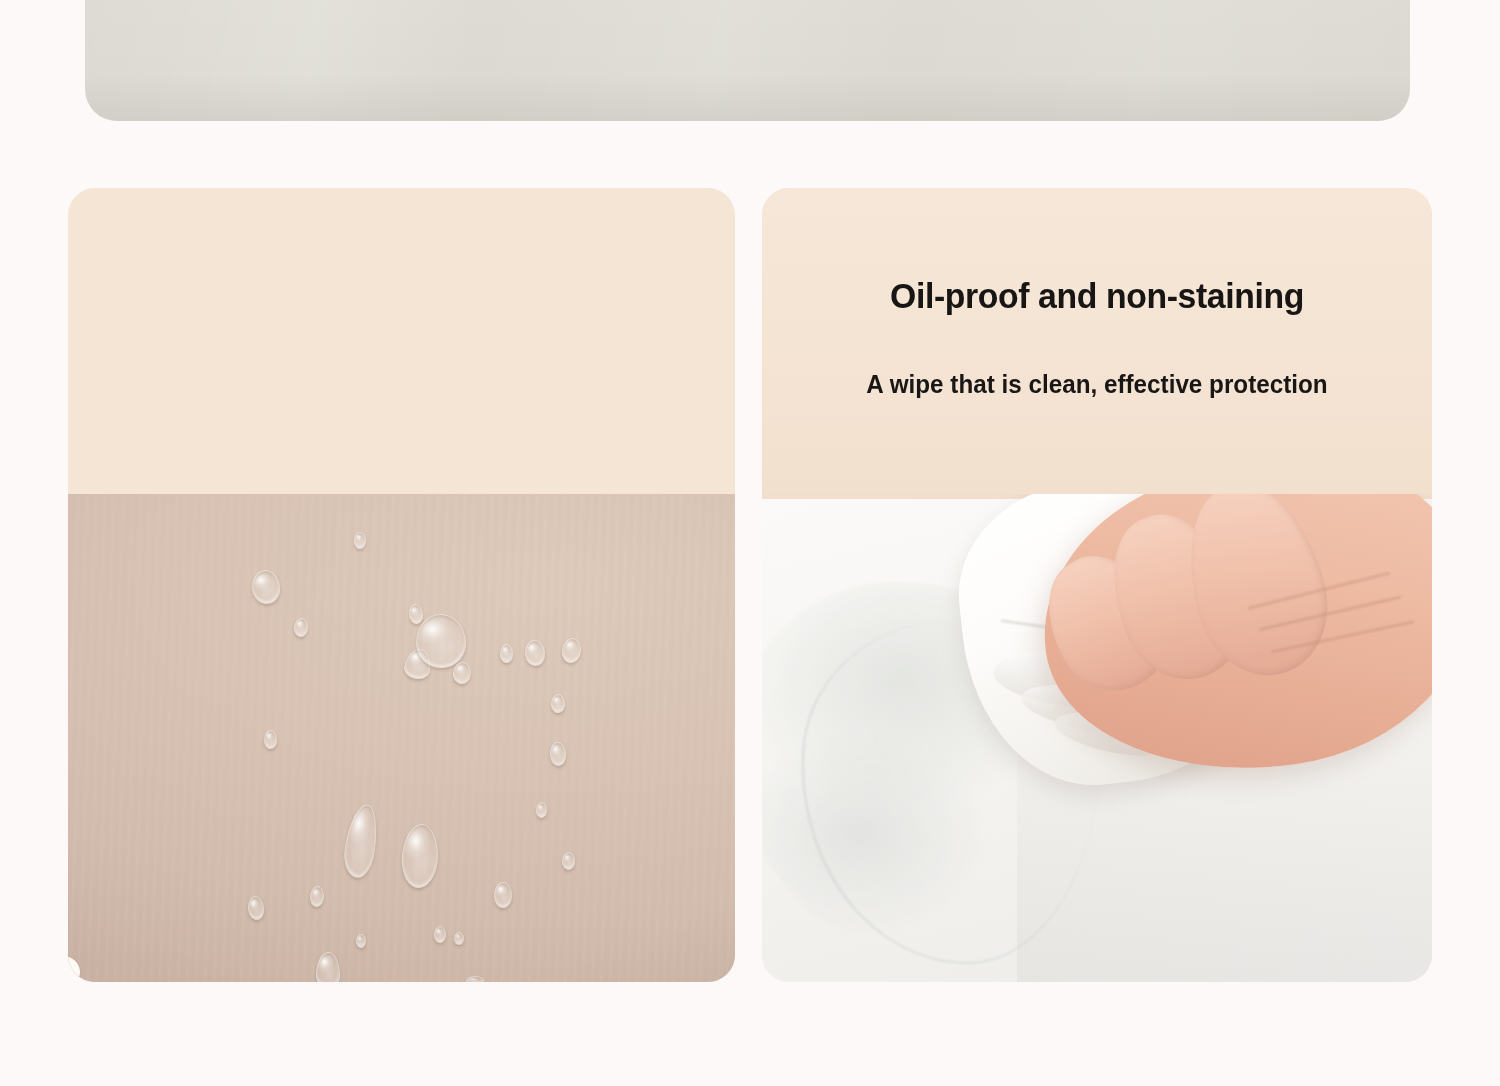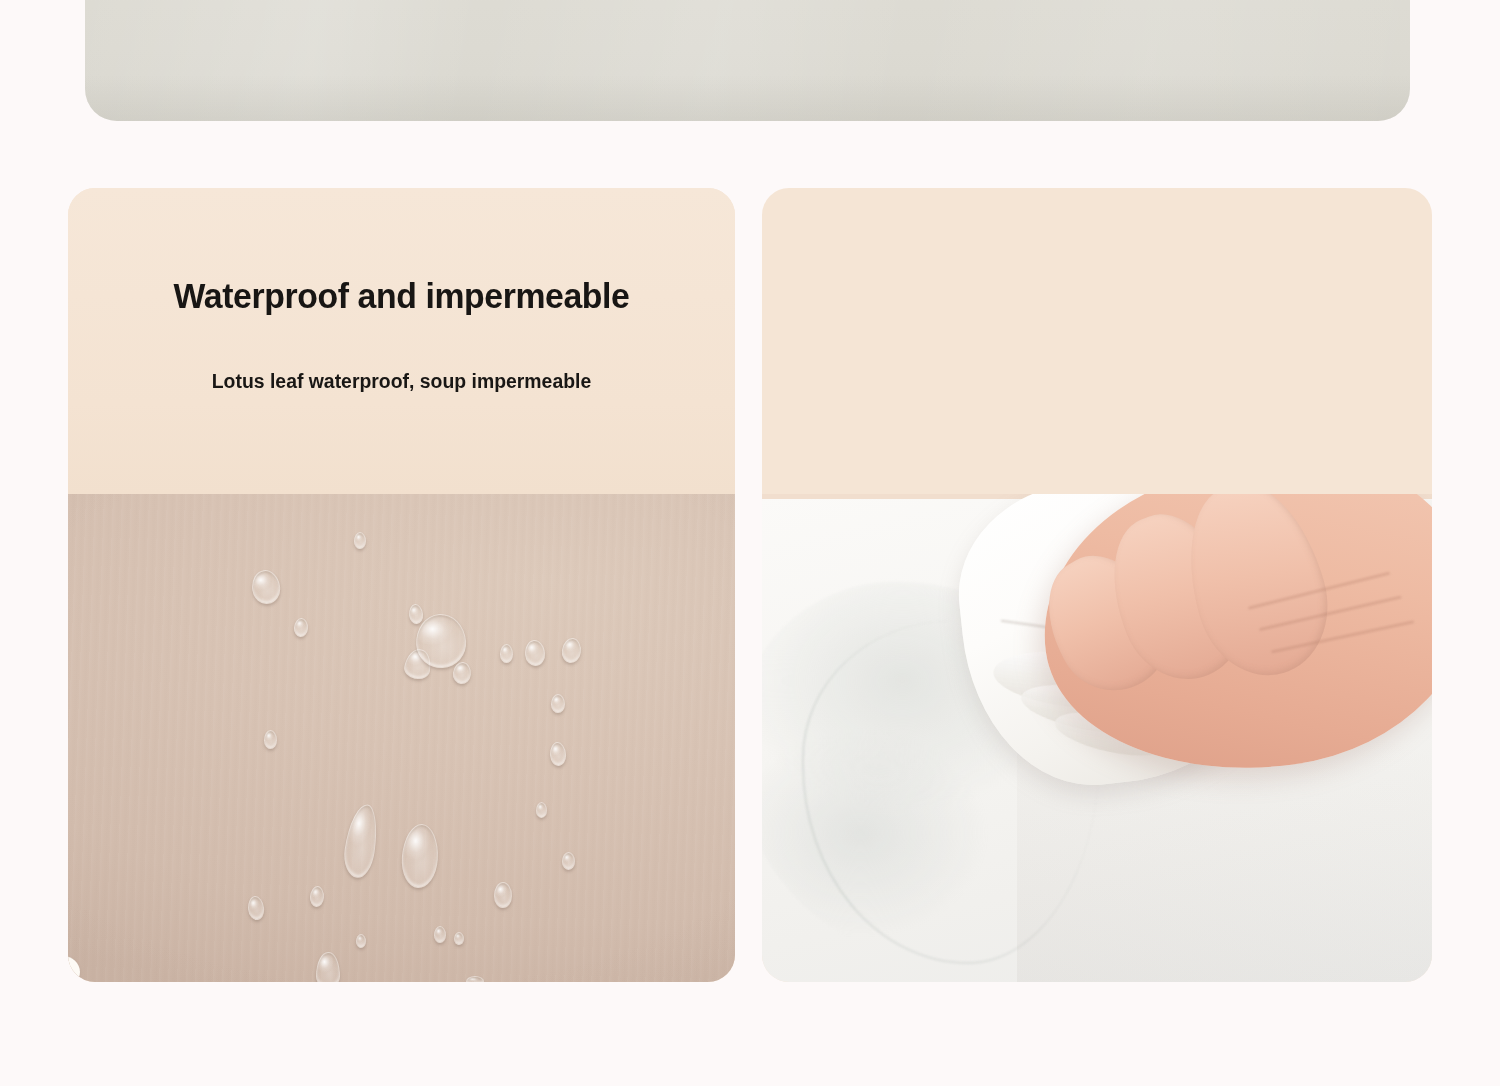--- a/index.html
+++ b/index.html
@@ -292,24 +292,20 @@
 <div class="page">
 
   <div class="top-panel">
     <div class="sheen"></div>
     <div class="shade-bottom"></div>
   </div>
 
   <div class="cards">
 
     <div class="card left">
-      <div class="card-head">
-        <div class="card-title">Waterproof and impermeable</div>
-        <div class="card-sub">Lotus leaf waterproof, soup impermeable</div>
-      </div>
 
       <div class="card-photo">
         <div class="photo-water">
           <div class="grain"></div>
           <div id="drop-layer">
               <div class="drop" style="left: 184px; top: 76px; width: 26px; height: 32px; transform: rotate(-8deg);"></div>
               <div class="drop" style="left: 226px; top: 124px; width: 12px; height: 17px; transform: rotate(4deg);"></div>
               <div class="drop" style="left: 286px; top: 38px; width: 10px; height: 15px;"></div>
               <div class="drop" style="left: 341px; top: 110px; width: 12px; height: 18px; transform: rotate(-6deg);"></div>
               <div class="drop tear" style="left: 337px; top: 155px; width: 24px; height: 28px; transform: rotate(10deg);"></div>
@@ -337,20 +333,24 @@
           <div class="vign"></div>
           <div class="flower-edge">
             <span class="p1"></span>
               <span class="p2"></span>
           </div>
         </div>
       </div>
     </div>
 
     <div class="card right">
+      <div class="card-head">
+        <div class="card-title">Oil-proof and non-staining</div>
+        <div class="card-sub">A wipe that is clean, effective protection</div>
+      </div>
 
       <div class="card-photo">
         <div class="photo-wipe">
           <div class="photo-top-tint"></div>
           <div class="wetpatch"></div>
           <div class="wetedge"></div>
           <div class="surface-shadow"></div>
 
           <div class="tissue">
             <div class="crease"></div>

